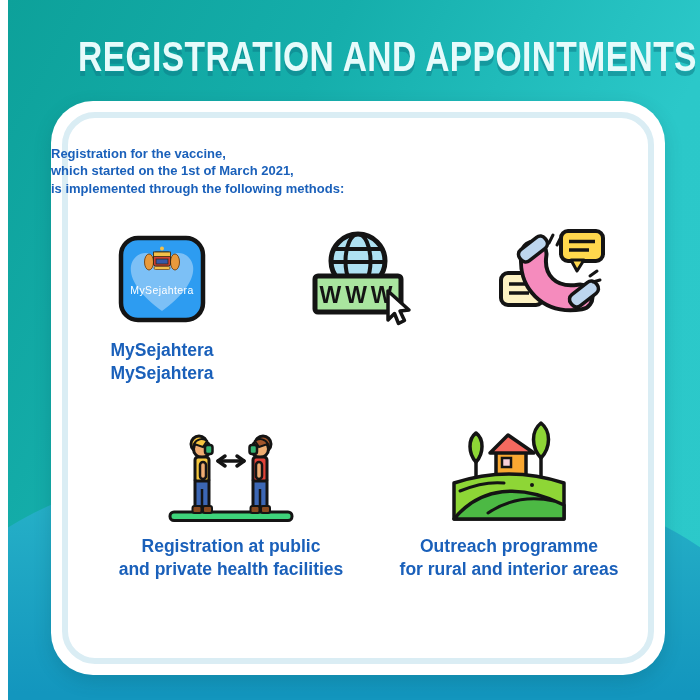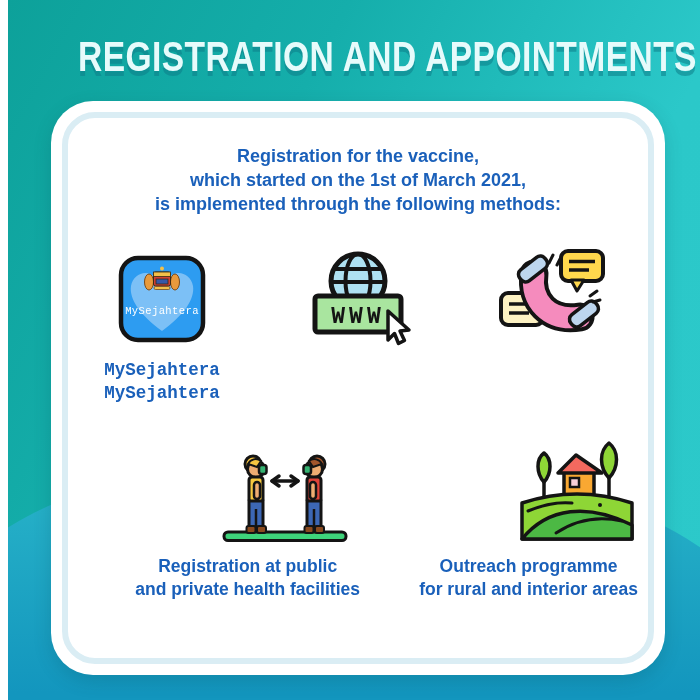--- a/index.html
+++ b/index.html
@@ -25,29 +25,29 @@
     position:absolute;left:43px;top:101px;width:614px;height:574px;
     background:#ffffff;border-radius:42px;
     box-shadow:0 6px 18px rgba(0,60,70,0.18);
   }
   .card-ring{
     position:absolute;left:11px;top:11px;right:11px;bottom:11px;
     border:6px solid #daedf4;border-radius:33px;pointer-events:none;
   }
   .card-content{position:absolute;left:0;top:0;width:100%;height:100%;}
   .intro{
-    margin-top:44px;text-align:center;color:#1a60ba;
-    font-weight:bold;font-size:18px;line-height:1.33;
+    margin-top:44px;color:#1a60ba;
+    font-weight:bold;font-size:13px;line-height:1.33;
   }
   .intro span{display:block;}
   .row{display:flex;justify-content:center;align-items:flex-start;}
   .row1{margin-top:26px;}
-  .row1 .method{width:196px;font-family:Liberation Mono, monospace;}
+  .row1 .method{width:196px;}
   .row2{margin-top:34px;gap:20px;transform:translateX(12px);}
-  .row2 .method{width:258px;align-items:flex-end;}
+  .row2 .method{width:258px;}
   .method{display:flex;flex-direction:column;align-items:center;}
   .icon-box{height:104px;display:flex;align-items:flex-end;justify-content:center;}
   .caption{
     margin-top:12px;text-align:center;color:#1a60ba;
     font-weight:bold;font-size:17.5px;line-height:1.32;
   }
   .caption span{display:block;}
   .sub-italic{font-style:italic;}
 </style>
 </head>

